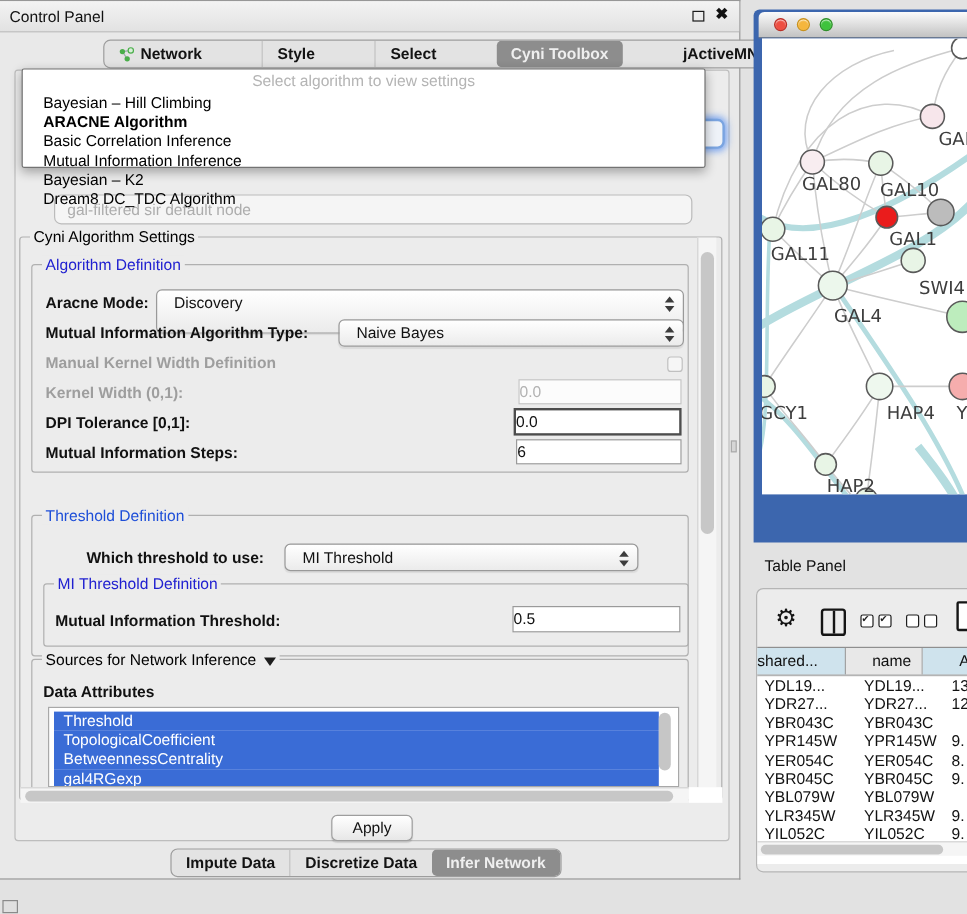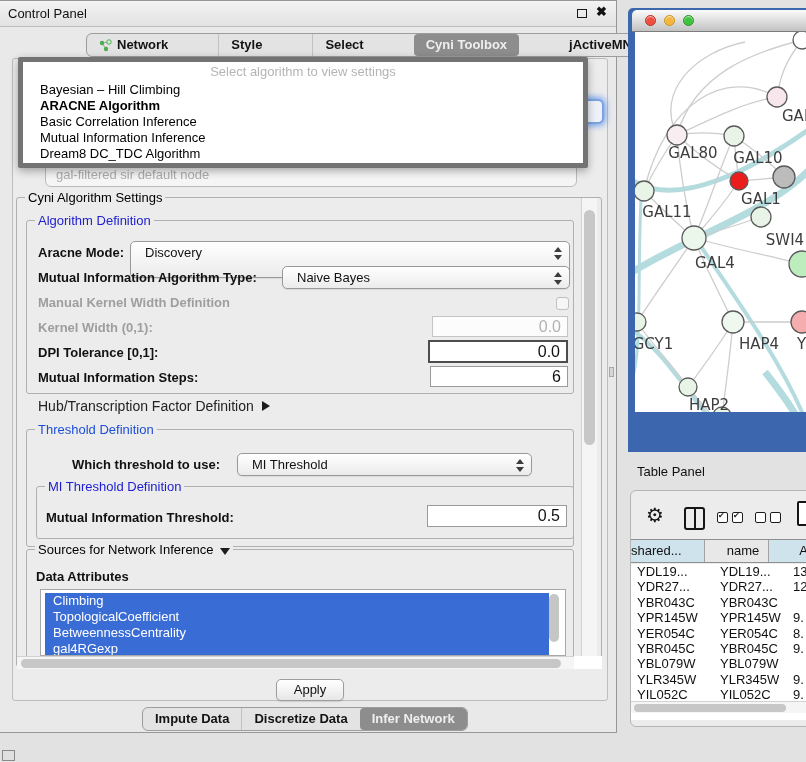--- a/index.html
+++ b/index.html
@@ -28,22 +28,22 @@
   .tab.selected{background:#8d8d8d;color:#efefef;border-radius:4px;border-left:none;}
   .tab.selected + .tab{border-left:none;}
   .tab .ticon{margin-right:5px;display:inline-flex;}
   #top-tabs{left:86px;top:32px;gap:38px;}
   #bottom-tabs{left:142px;top:706px;}
 
   #content-panel{left:12px;top:57px;width:596px;height:643px;background:#ececec;
     border:1px solid #bdbdbd;border-radius:3px;}
 
   
-  #algo-popup{left:18px;top:56px;width:570px;height:111px;background:#fff;
-    border:5px solid #737373;border-radius:2px;z-index:60;
+  #algo-popup{left:18px;top:56px;width:570px;height:83px;background:#fff;
+    border:1px solid #737373;border-radius:2px;z-index:60;
     box-shadow:0 3px 9px rgba(0,0,0,.32);}
   .popup-prompt{height:20px;line-height:20px;text-align:center;color:#b4b4b4;font-size:13px;}
   .popup-item{height:16px;line-height:16px;padding-left:17px;font-size:13px;color:#000;}
   .popup-item.bold{font-weight:bold;}
 
   
   #focus-combo{left:548px;top:98px;width:56px;height:25px;border-radius:6px;
     background:#eef2f8;border:2px solid #7aa4e0;z-index:40;
     box-shadow:0 0 6px 2px rgba(92,146,240,.8);}
   #bg-combo{left:45px;top:161px;width:532px;height:25px;border-radius:6px;
@@ -68,22 +68,22 @@
 
   .combo{background:linear-gradient(#ffffff,#ebebeb);border:1px solid #999;
     border-radius:5px;font-size:13px;color:#111;line-height:21px;padding-left:14px;
     box-shadow:0 1px 1px rgba(0,0,0,.08);}
   .combo .arr{position:absolute;right:7px;top:4px;width:8px;height:15px;}
   .combo .arr i{position:absolute;left:0;width:0;height:0;border-left:4px solid transparent;
     border-right:4px solid transparent;}
   .combo .arr .up{top:1px;border-bottom:5px solid #3c3c3c;}
   .combo .arr .dn{bottom:1px;border-top:5px solid #3c3c3c;}
 
-  .field{background:#fff;border:1px solid #9a9a9a;font-size:16px;color:#111;
-    text-align:right;padding-right:6px;}
+  .field{background:#fff;border:1px solid #9a9a9a;font-size:13px;color:#111;
+    text-align:left;padding-right:6px;}
   .field.dis{background:#fcfcfc;border-color:#c4c4c4;color:#b2b2b2;}
   .field.focus{border:2px solid #4d4d4d;}
 
   .checkbox{width:13px;height:13px;border:1.5px solid #c0c0c0;border-radius:3px;background:#f6f6f6;}
 
   .tri-right{width:0;height:0;border-top:5px solid transparent;border-bottom:5px solid transparent;
     border-left:8px solid #1d1d1d;margin-left:8px;}
   .tri-down{width:0;height:0;border-left:5px solid transparent;border-right:5px solid transparent;
     border-top:7px solid #1d1d1d;margin-left:6px;margin-top:3px;}
   .plain-label{font-size:14px;color:#222;display:flex;align-items:center;}
@@ -194,20 +194,21 @@
   <div class="abs" id="focus-combo"></div>
   <div class="abs" id="bg-combo">gal-filtered sir default node</div>
 
   <div class="abs" id="algo-popup">
     <div class="popup-prompt">Select algorithm to view settings</div>
     <div id="popup-items">
         <div class="popup-item">Bayesian – Hill Climbing</div>
         <div class="popup-item bold">ARACNE Algorithm</div>
         <div class="popup-item">Basic Correlation Inference</div>
         <div class="popup-item">Mutual Information Inference</div>
+        <div class="popup-item">Bayesian – K2</div>
         <div class="popup-item">Dream8 DC_TDC Algorithm</div>
       </div>
   </div>
 
   <div class="abs groupbox" id="gb-settings">
     <span class="gb-title">Cyni Algorithm Settings</span>
   </div>
 
   <div class="abs groupbox" id="gb-algdef">
     <span class="gb-title t-blue">Algorithm Definition</span>
@@ -236,24 +237,20 @@
 
   <span class="abs flabel dis" style="left:38px;top:319px;">Kernel Width (0,1):</span>
   <div class="abs field dis" style="left:432px;top:315px;width:136px;height:21px;line-height:19px;">0.0</div>
 
   <span class="abs flabel" style="left:38px;top:344px;">DPI Tolerance [0,1]:</span>
   <div class="abs field focus" style="left:428px;top:339px;width:140px;height:23px;line-height:19px;">0.0</div>
 
   <span class="abs flabel" style="left:38px;top:369px;">Mutual Information Steps:</span>
   <div class="abs field" style="left:430px;top:365px;width:138px;height:21px;line-height:19px;">6</div>
 
-  <div class="abs plain-label" style="left:38px;top:397px;">
-    <span>Hub/Transcription Factor Definition</span>
-    <span class="tri-right"></span>
-  </div>
 
   <div class="abs groupbox" id="gb-threshold">
     <span class="gb-title t-green">Threshold Definition</span>
   </div>
 
   <span class="abs flabel" style="left:72px;top:456px;">Which threshold to use:</span>
   <div class="abs combo" style="left:237px;top:452px;width:295px;height:23px;">
     <span>MI Threshold</span>
     <span class="arr">
         <i class="up"></i>
@@ -269,21 +266,21 @@
 
   <div class="abs groupbox" id="gb-sources">
     <span class="gb-title">
       <span>Sources for Network Inference</span>
       <span class="tri-down"></span>
     </span>
   </div>
   <span class="abs flabel" style="left:36px;top:568px;">Data Attributes</span>
   <div class="abs" id="attr-list">
     <div id="attr-items">
-        <div class="attr-item">Climbing</div>
+        <div class="attr-item">Threshold</div>
         <div class="attr-item">TopologicalCoefficient</div>
         <div class="attr-item">BetweennessCentrality</div>
         <div class="attr-item">gal4RGexp</div>
       </div>
     <div id="attr-scroll"></div>
   </div>
 
   <div class="abs sb-v" style="left:581px;top:197px;width:16px;height:458px;">
     <div class="sb-thumb" style="left:2px;top:12px;width:11px;height:235px;"></div>
   </div>

